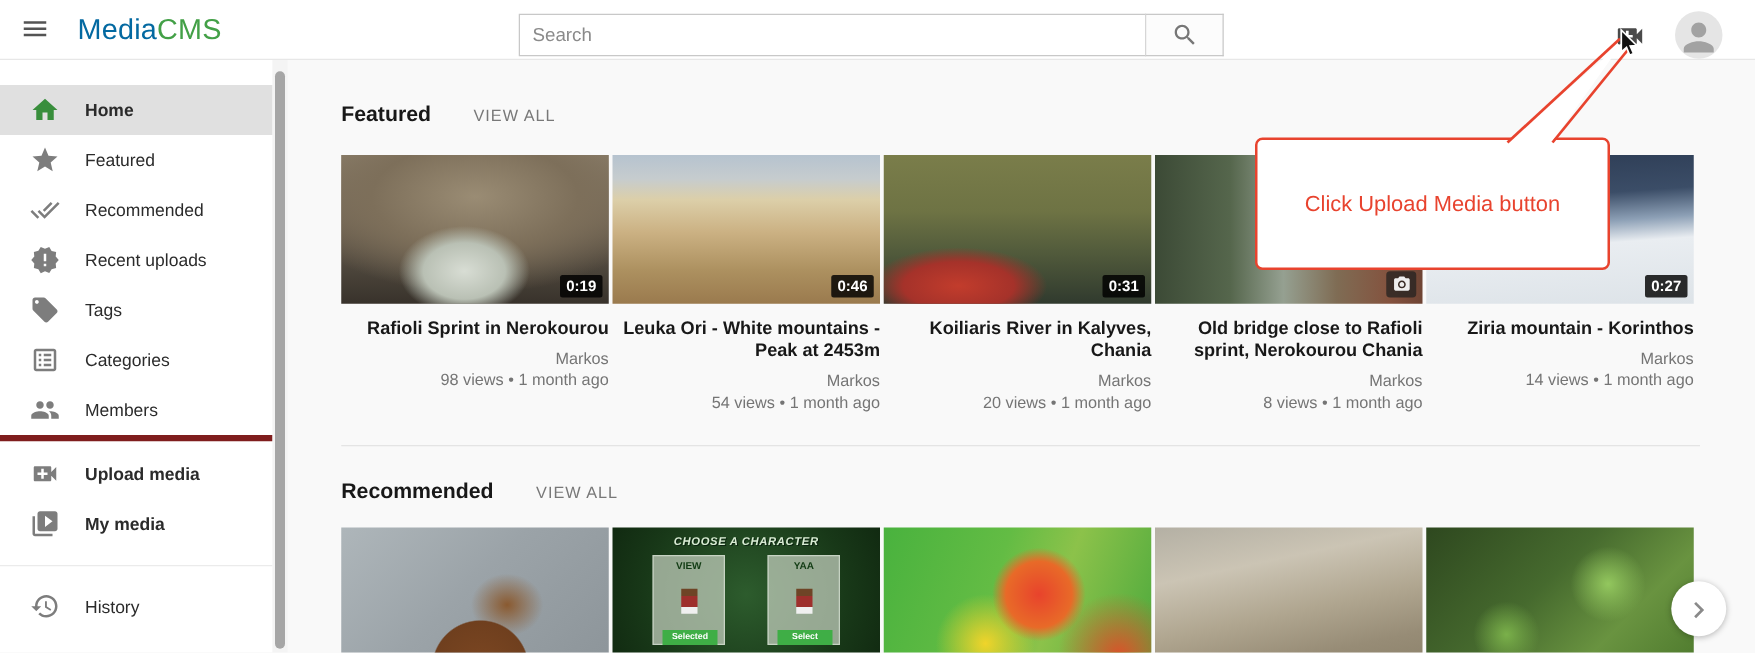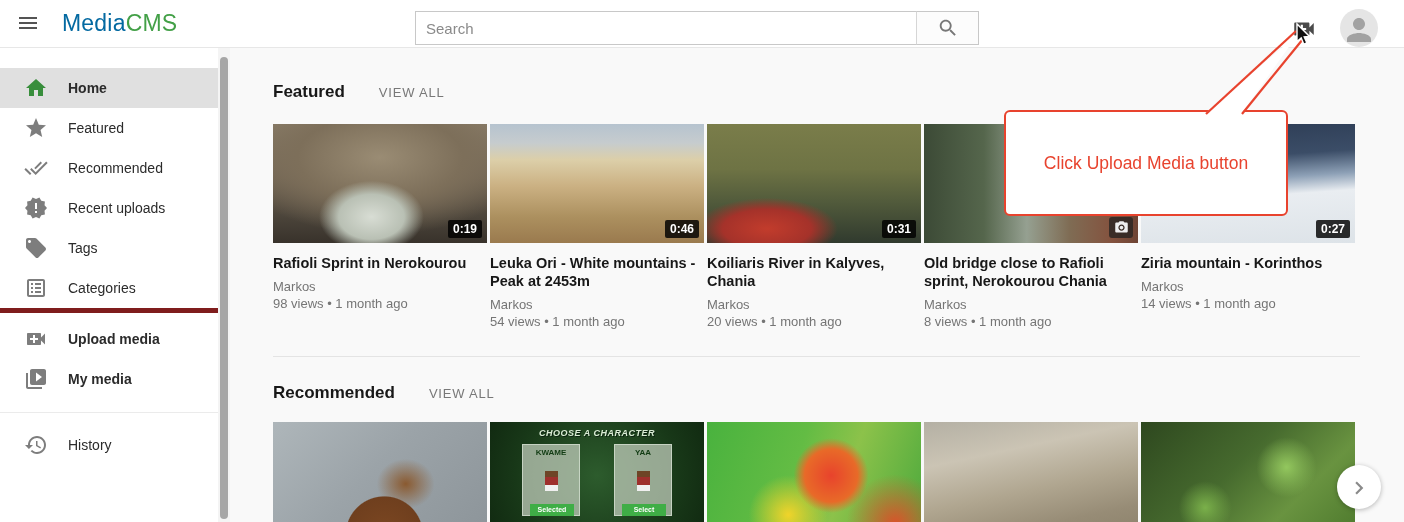--- a/index.html
+++ b/index.html
@@ -69,21 +69,21 @@
   
   .main { position:absolute; left:230px; top:48px; width:1174px; height:474px; padding-left:43px; }
   .section-head { margin-top:34px; height:20px; display:flex; align-items:baseline; }
   .section-title { font-size:17px; font-weight:bold; color:#181818; }
   .view-all {
     margin-left:34px; font-size:13px; letter-spacing:.8px; color:#787878;
     text-decoration:none; cursor:pointer;
   }
   .sh-2 { margin-top:26px; }
   .cards-row { display:flex; gap:3px; margin-top:22px; }
-  .cards-row.featured-row { height:206px; }
+  .cards-row.featured-row { height:206px;text-align:right; }
   .cards-row.reco-row { margin-top:19px; }
   .card { width:214px; flex:none; cursor:pointer; }
   .thumb { position:relative; width:214px; height:119px; }
   .duration {
     position:absolute; right:5px; bottom:5px; background:rgba(0,0,0,.82);
     color:#fff; font-size:12px; font-weight:bold; padding:2px 5px; border-radius:2px;
   }
   .img-badge {
     position:absolute; right:5px; bottom:5px; background:rgba(40,36,34,.8);
     color:#eee; width:24px; height:21px; border-radius:3px;
@@ -229,20 +229,26 @@
             <path d="M21.41 11.58l-9-9C12.05 2.22 11.55 2 11 2H4c-1.1 0-2 .9-2 2v7c0 .55.22 1.05.59 1.42l9 9c.36.36.86.58 1.41.58.55 0 1.05-.22 1.41-.59l7-7c.37-.36.59-.86.59-1.41 0-.55-.23-1.06-.59-1.42zM5.5 7C4.67 7 4 6.33 4 5.5S4.67 4 5.5 4 7 4.67 7 5.5 6.33 7 5.5 7z"></path>
           </svg></span>
       <span>Tags</span>
     </div>
     <div class="side-item">
       <span class="s-icon"><svg width="24" height="24" viewBox="0 0 24 24" fill="currentColor">
             <path d="M19 5v14H5V5h14m0-2H5c-1.1 0-2 .9-2 2v14c0 1.1.9 2 2 2h14c1.1 0 2-.9 2-2V5c0-1.1-.9-2-2-2zm-8 4h6v2h-6V7zm0 4h6v2h-6v-2zm0 4h6v2h-6v-2zM7 7h2v2H7V7zm0 4h2v2H7v-2zm0 4h2v2H7v-2z"></path>
           </svg></span>
       <span>Categories</span>
     </div>
+    <div class="side-item">
+      <span class="s-icon"><svg width="24" height="24" viewBox="0 0 24 24" fill="currentColor">
+            <path d="M16 11c1.66 0 2.99-1.34 2.99-3S17.66 5 16 5c-1.66 0-3 1.34-3 3s1.34 3 3 3zm-8 0c1.66 0 2.99-1.34 2.99-3S9.66 5 8 5C6.34 5 5 6.34 5 8s1.34 3 3 3zm0 2c-2.33 0-7 1.17-7 3.5V19h14v-2.5c0-2.33-4.67-3.5-7-3.5zm8 0c-.29 0-.62.02-.97.05 1.16.84 1.97 1.97 1.97 3.45V19h6v-2.5c0-2.33-4.67-3.5-7-3.5z"></path>
+          </svg></span>
+      <span>Members</span>
+    </div>
   </div>
 
   <div class="side-group g-media">
     <div class="side-item">
       <span class="s-icon"><svg width="24" height="24" viewBox="0 0 24 24" fill="currentColor">
             <path d="M17 10.5V7c0-.55-.45-1-1-1H4c-.55 0-1 .45-1 1v10c0 .55.45 1 1 1h12c.55 0 1-.45 1-1v-3.5l4 4v-11l-4 4zM14 13h-3v3H9v-3H6v-2h3V8h2v3h3v2z"></path>
           </svg></span>
       <span>Upload media</span>
     </div>
     <div class="side-item">
@@ -334,21 +340,21 @@
 
   <div class="cards-row reco-row">
     <article class="card">
       <div class="thumb t-r1"></div>
     </article>
     <article class="card">
       <div class="thumb t-r2">
         <div class="game-screen">
           <div class="game-head">CHOOSE A CHARACTER</div>
           <div class="char-panel p1">
-            <div class="char-name">KWAME</div>
+            <div class="char-name">VIEW</div>
             <div class="sprite"></div>
             <div class="char-btn">Selected</div>
           </div>
           <div class="char-panel p2">
             <div class="char-name">YAA</div>
             <div class="sprite"></div>
             <div class="char-btn">Select</div>
           </div>
         </div>
       </div>

